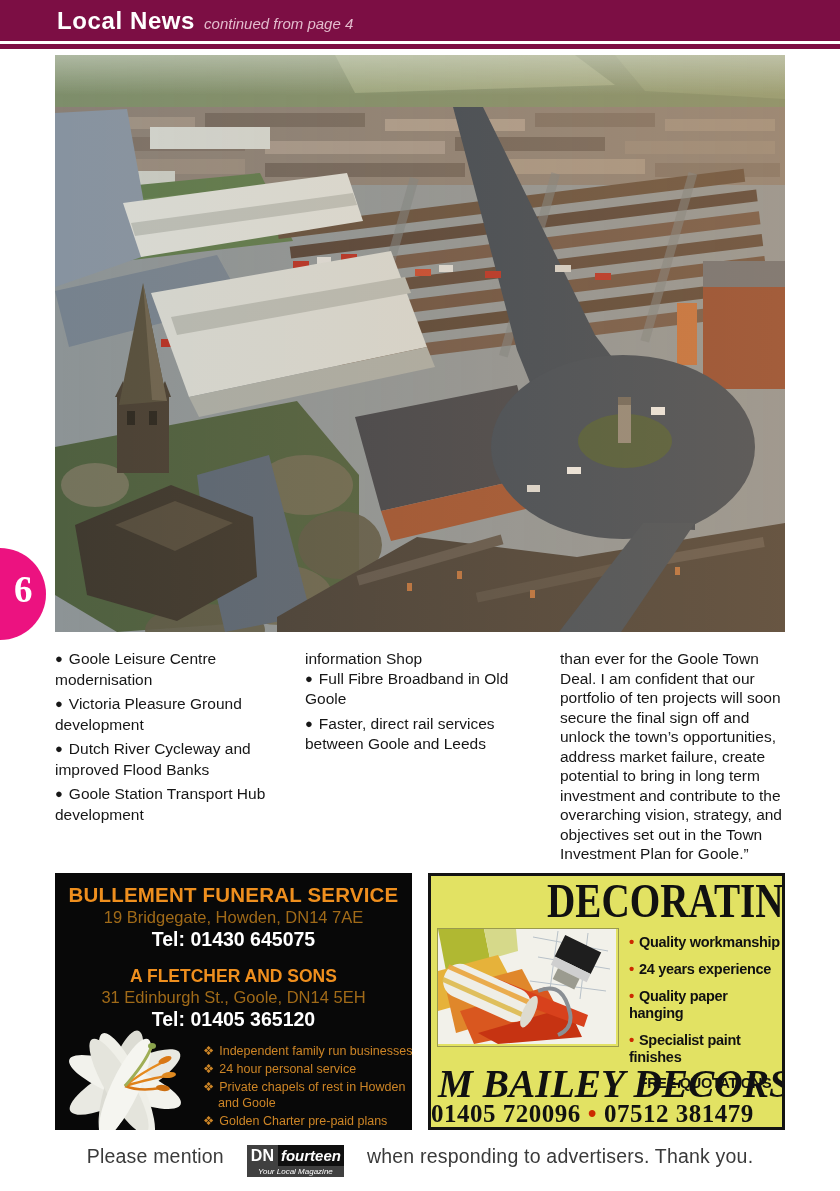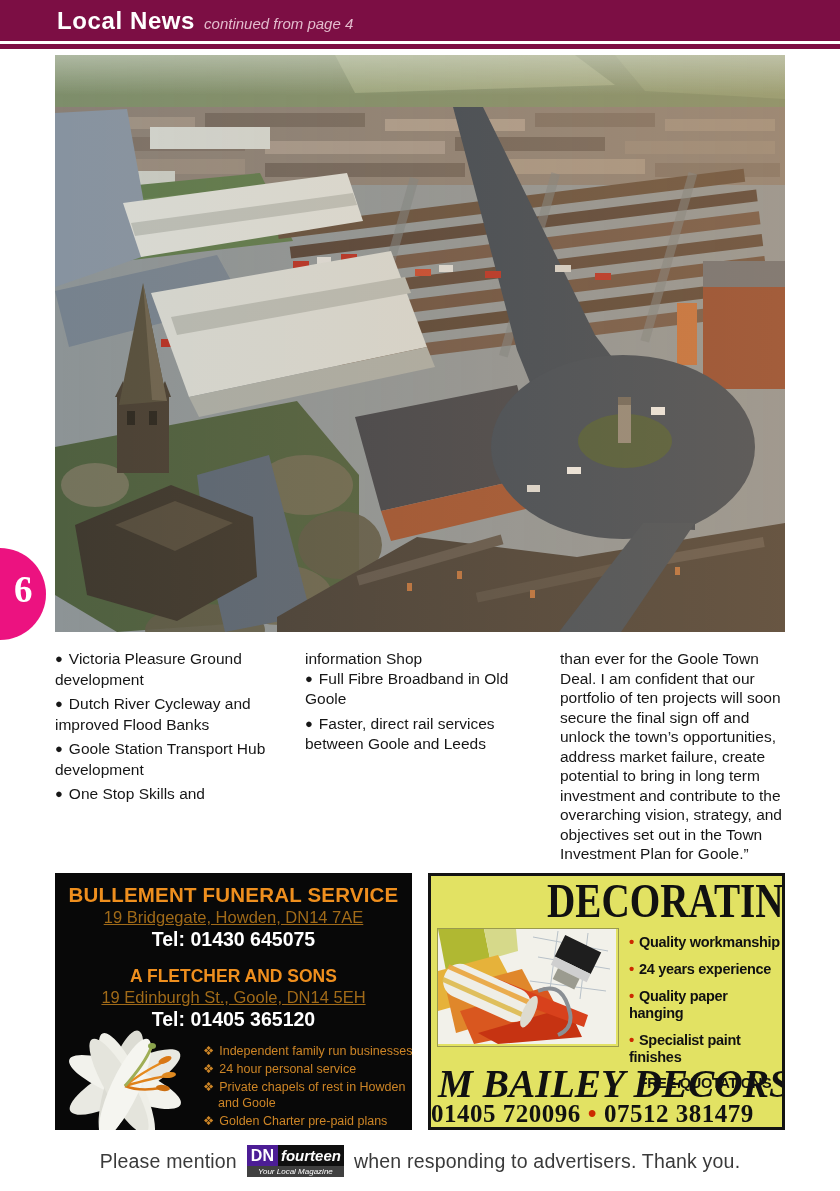--- a/index.html
+++ b/index.html
@@ -26,21 +26,21 @@
   .col1{left:0;width:242px;}
   .col2{left:250px;width:238px;}
   .col3{left:505px;width:232px;}
   .col p{margin:0 0 5px 0;}
   .col p.nogap{margin:0;}
   .dot{font-size:13px;margin-right:6px;position:relative;top:-1px;}
   .para-gap{height:19px;}
   
   .ad1{position:absolute;left:55px;top:873px;width:357px;height:257px;background:#080808;overflow:hidden;}
   .ad1 .f-title{color:#ef8f1e;font-weight:bold;font-size:20.5px;text-align:center;margin:10px 0 0 0;line-height:24px;letter-spacing:.2px;}
-  .ad1 .f-addr{color:#a06a18;font-size:16.5px;text-align:center;margin:0;line-height:21px;text-decoration:underline;}
+  .ad1 .f-addr{color:#a06a18;font-size:16.5px;text-align:center;margin:0;line-height:21px;}
   .ad1 .f-tel{color:#ffffff;font-weight:bold;font-size:19.5px;text-align:center;margin:0;line-height:23px;}
   .ad1 .f-title2{color:#ef8f1e;font-weight:bold;font-size:17.5px;text-align:center;margin:15px 0 0 0;line-height:21px;}
   .ad1-lily{position:absolute;left:0;bottom:0;}
   .ad1-bullets{position:absolute;left:148px;top:170px;width:210px;color:#cd8526;font-size:12.5px;line-height:16px;}
   .ad1-bullets p{margin:0 0 2px 0;padding-left:15px;text-indent:-15px;}
   .diamond{margin-right:5px;}
   .ad2{position:absolute;left:428px;top:873px;width:357px;height:257px;background:#e2e263;border:3px solid #131313;box-sizing:border-box;overflow:hidden;}
   .int-ext{position:absolute;left:9px;top:6px;font-family:"Liberation Serif",serif;font-style:italic;font-weight:bold;
            font-size:21px;line-height:21px;color:#111;letter-spacing:.3px;}
   .decorating{position:absolute;left:116px;top:-4px;font-family:"Liberation Serif",serif;font-weight:bold;
@@ -49,25 +49,25 @@
   .ad2-bullets{position:absolute;left:198px;top:57px;width:152px;color:#111;}
   .ad2-bullets p{margin:0 0 9px 0;font-size:14.5px;font-weight:bold;line-height:17px;letter-spacing:-.3px;}
   .rdot{color:#cc2a00;font-size:15px;margin-right:5px;}
   .free-q{font-size:15.5px;font-weight:bold;text-align:center;margin-top:2px;letter-spacing:-.2px;}
   .mbailey{position:absolute;left:0;top:183px;width:351px;text-align:center;font-family:"Liberation Serif",serif;
            font-style:italic;font-weight:bold;font-size:41px;color:#111;transform:scaleX(.96);transform-origin:center;white-space:nowrap;}
   .ad2-phones{position:absolute;left:0;top:224px;width:282px;text-align:left;font-family:"Liberation Serif",serif;
               font-weight:bold;font-size:25px;color:#111;white-space:nowrap;letter-spacing:.5px;}
   .phone-sep{color:#cc2a00;margin:0 7px;}
   
-  .footer{position:absolute;left:0;top:1145px;width:840px;display:flex;justify-content:center;align-items:center;gap:10px;}
+  .footer{position:absolute;left:0;top:1145px;width:840px;display:flex;justify-content:center;align-items:flex-start;gap:23px;}
   .footer-text{font-size:19.5px;color:#3a3a3a;letter-spacing:.2px;}
   .dn-logo{display:inline-flex;flex-direction:column;width:97px;}
   .dn-row{display:flex;height:21px;}
-  .dn-box{width:31px;background:#4c1d95;color:#fff;font-weight:bold;font-size:16px;display:flex;align-items:center;justify-content:center;}
+  .dn-box{width:31px;background:#404040;color:#fff;font-weight:bold;font-size:16px;display:flex;align-items:center;justify-content:center;}
   .fourteen-box{width:66px;background:#101010;color:#fff;font-weight:bold;font-style:italic;font-size:15px;display:flex;align-items:center;justify-content:center;}
   .dn-tag{height:11px;background:#404040;color:#fff;font-style:italic;font-size:8px;line-height:11px;text-align:center;}
 </style>
 </head>
 <body>
 
 <div class="banner">
   <span class="banner-title">Local News</span>
   <span class="banner-sub">continued from page 4</span>
 </div>
@@ -209,42 +209,42 @@
     <rect x="0" y="0" width="730" height="160" fill="url(#haze)"></rect>
   </svg>
 </div>
 
 <div class="page-circle">
   <span class="page-num">6</span>
 </div>
 
 <div class="article">
   <div class="col col1">
+    <p><span class="dot">●</span><span>Goole Leisure Centre modernisation</span></p>
     <p><span class="dot">●</span><span>Victoria Pleasure Ground development</span></p>
     <p><span class="dot">●</span><span>Dutch River Cycleway and improved Flood Banks</span></p>
     <p><span class="dot">●</span><span>Goole Station Transport Hub development</span></p>
-    <p><span class="dot">●</span><span>One Stop Skills and</span></p>
   </div>
   <div class="col col2">
     <p class="nogap">information Shop</p>
     <p><span class="dot">●</span><span>Full Fibre Broadband in Old Goole</span></p>
     <p><span class="dot">●</span><span>Faster, direct rail services between Goole and Leeds</span></p>
     <div class="para-gap"></div>
   </div>
   <div class="col col3">
     <p>than ever for the Goole Town Deal. I am confident that our portfolio of ten projects will soon secure the final sign off and unlock the town’s opportunities, address market failure, create potential to bring in long term investment and contribute to the overarching vision, strategy, and objectives set out in the Town Investment Plan for Goole.”</p>
   </div>
 </div>
 
 <div class="ad1">
   <p class="f-title">BULLEMENT FUNERAL SERVICE</p>
   <p class="f-addr">19 Bridgegate, Howden, DN14 7AE</p>
   <p class="f-tel">Tel: 01430 645075</p>
   <p class="f-title2">A  FLETCHER AND SONS</p>
-  <p class="f-addr">19 Edinburgh St., Goole, DN14 5EH</p>
+  <p class="f-addr">31 Edinburgh St., Goole, DN14 5EH</p>
   <p class="f-tel">Tel: 01405 365120</p>
   <svg class="ad1-lily" width="170" height="140" viewBox="0 0 170 140">
     <g>
       <ellipse cx="70" cy="92" rx="62" ry="17" fill="#e9e9e2" transform="rotate(-28 70 92)"></ellipse>
       <ellipse cx="70" cy="92" rx="60" ry="16" fill="#f2f2ec" transform="rotate(22 70 92)"></ellipse>
       <ellipse cx="66" cy="94" rx="56" ry="15" fill="#dcdcd4" transform="rotate(-72 66 94)"></ellipse>
       <ellipse cx="72" cy="96" rx="58" ry="15" fill="#efefe8" transform="rotate(65 72 96)"></ellipse>
       <ellipse cx="64" cy="96" rx="54" ry="14" fill="#e4e4dc" transform="rotate(-120 64 96)"></ellipse>
       <ellipse cx="70" cy="98" rx="54" ry="14" fill="#f5f5f0" transform="rotate(115 70 98)"></ellipse>
       <path d="M70 96 C 82 86, 96 78, 108 72" stroke="#e58a1e" stroke-width="2.5" fill="none"></path>

